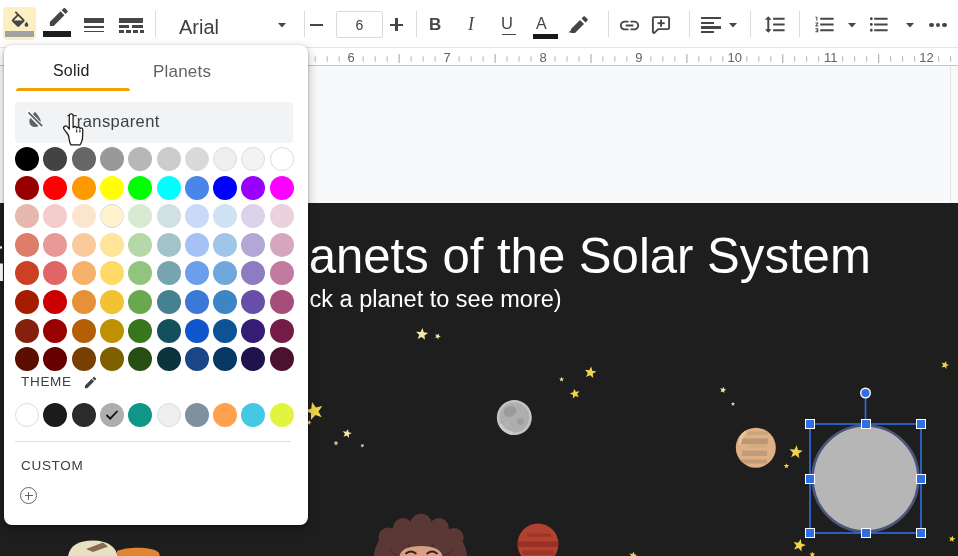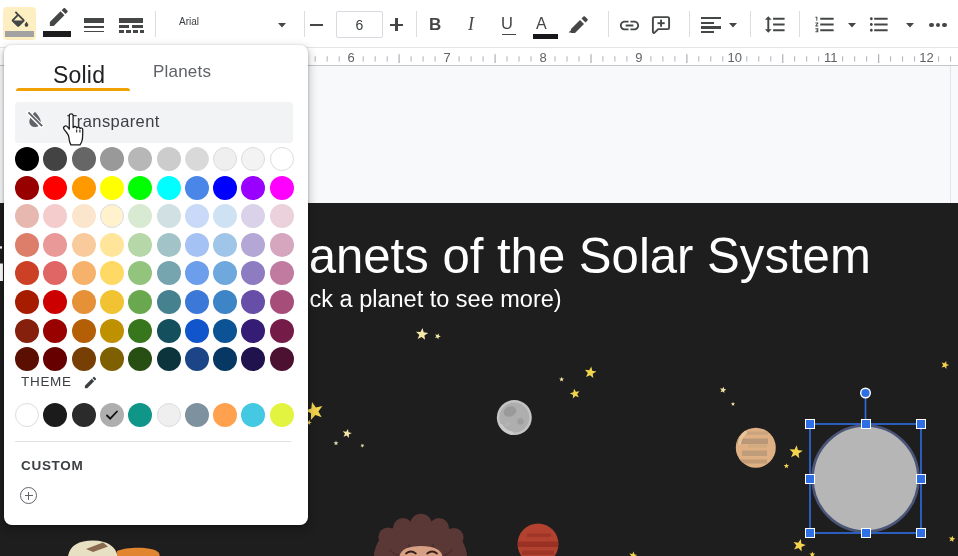--- a/index.html
+++ b/index.html
@@ -26,21 +26,21 @@
 
   <div class="abs" style="left:119px;top:17.5px;width:24px;height:5px;background:#444746"></div>
   <div class="abs" style="left:119px;top:25px;width:10px;height:2.8px;background:#444746"></div>
   <div class="abs" style="left:132px;top:25px;width:11px;height:2.8px;background:#444746"></div>
   <div class="abs" style="left:119px;top:30.3px;width:4.5px;height:2.4px;background:#444746"></div>
   <div class="abs" style="left:126px;top:30.3px;width:4.5px;height:2.4px;background:#444746"></div>
   <div class="abs" style="left:133px;top:30.3px;width:4.5px;height:2.4px;background:#444746"></div>
   <div class="abs" style="left:140px;top:30.3px;width:3.5px;height:2.4px;background:#444746"></div>
   <div class="vsep" style="left:155px"></div>
 
-  <div class="abs" style="left:179px;top:16px;font-size:10px;color:#3c4043">Arial</div>
+  <div class="abs" style="left:179px;top:16px;font-size:20px;color:#3c4043">Arial</div>
   <svg class="abs" style="left:277px;top:22px" width="10" height="6" viewBox="0 0 10 6">
       <path d="M1 1h8L5 5.6z" fill="#444746"></path>
     </svg>
   <div class="vsep" style="left:304px"></div>
 
   <div class="abs" style="left:310px;top:23.5px;width:13px;height:2.4px;background:#444746"></div>
 
   <div class="abs" style="left:336px;top:11px;width:47px;height:27px;border:1px solid #d7dade;border-radius:2px"></div>
   <div class="abs" style="left:336px;top:17px;width:47px;text-align:center;font-size:14px;color:#3c4043">6</div>
 
@@ -258,21 +258,21 @@
 </svg>
 <div class="abs" style="left:805.0px;top:419.0px;width:10px;height:10px;background:#2f6fe4;border:1.6px solid #fff;z-index:3"></div>
 <div class="abs" style="left:805.0px;top:473.5px;width:10px;height:10px;background:#2f6fe4;border:1.6px solid #fff;z-index:3"></div>
 <div class="abs" style="left:805.0px;top:528.0px;width:10px;height:10px;background:#2f6fe4;border:1.6px solid #fff;z-index:3"></div>
 <div class="abs" style="left:860.5px;top:419.0px;width:10px;height:10px;background:#2f6fe4;border:1.6px solid #fff;z-index:3"></div>
 <div class="abs" style="left:860.5px;top:528.0px;width:10px;height:10px;background:#2f6fe4;border:1.6px solid #fff;z-index:3"></div>
 <div class="abs" style="left:916.0px;top:419.0px;width:10px;height:10px;background:#2f6fe4;border:1.6px solid #fff;z-index:3"></div>
 <div class="abs" style="left:916.0px;top:473.5px;width:10px;height:10px;background:#2f6fe4;border:1.6px solid #fff;z-index:3"></div>
 <div class="abs" style="left:916.0px;top:528.0px;width:10px;height:10px;background:#2f6fe4;border:1.6px solid #fff;z-index:3"></div>
 <div class="abs" style="left:4px;top:45px;width:304px;height:480px;background:#fff;border-radius:8px;box-shadow:0 1px 3px rgba(0,0,0,.3),0 4px 8px 3px rgba(0,0,0,.15);z-index:10">
-  <div class="abs" style="left:49px;top:16.5px;font-size:23px;color:#202124;letter-spacing:0.2px">Solid</div>
+  <div class="abs" style="left:49px;top:16.5px;font-size:16px;color:#202124;letter-spacing:0.2px">Solid</div>
   <div class="abs" style="left:149px;top:16.5px;font-size:17px;color:#5f6368;letter-spacing:0.2px">Planets</div>
   <div class="abs" style="left:12px;top:43px;width:114px;height:3px;background:#f2a104;border-radius:3px 3px 0 0"></div>
   <div class="abs" style="left:11px;top:57px;width:278px;height:41px;background:#f1f3f4;border-radius:4px"></div>
   <svg class="abs" style="left:21px;top:64px" width="20" height="20" viewBox="0 0 20 20">
     <path d="M10 2.8 C10 2.8 6.1 7.2 5.0 9.7 C4.55 10.7 4.3 11.6 4.3 12.4 A5.7 5.7 0 0 0 15.7 12.4 C15.7 11.6 15.45 10.7 15.0 9.7 C13.9 7.2 10 2.8 10 2.8 Z" fill="#5f6368"></path>
     <line x1="2.2" y1="2.6" x2="17.8" y2="18.2" stroke="#fff" stroke-width="4.2"></line>
     <line x1="3.4" y1="3.4" x2="17.2" y2="17.2" stroke="#5f6368" stroke-width="1.9"></line>
   </svg>
   <div class="abs" style="left:63px;top:66.5px;font-size:16.5px;color:#3c4043;letter-spacing:0.4px">Transparent</div>
   <span class="sw" style="left:11.0px;top:102.0px;background:#000000;"></span>
@@ -366,21 +366,21 @@
     <span class="sw" style="left:124.2px;top:358.0px;background:#0f9688;"></span>
     <span class="sw" style="left:152.5px;top:358.0px;background:#efefef;border:1px solid #dadce0;"></span>
     <span class="sw" style="left:180.8px;top:358.0px;background:#7e919e;"></span>
     <span class="sw" style="left:209.1px;top:358.0px;background:#ffa14f;"></span>
     <span class="sw" style="left:237.4px;top:358.0px;background:#45c8e2;"></span>
     <span class="sw" style="left:265.7px;top:358.0px;background:#e2f43f;"></span>
     <svg style="position:absolute;left:99.9px;top:362.0px" width="16" height="16" viewBox="0 0 16 16">
       <path d="M3 8.5l3.2 3.2L13 4.5" stroke="#111" stroke-width="1.8" fill="none" stroke-linecap="round"></path>
     </svg>
   <div class="abs" style="left:11px;top:396px;width:276px;height:1px;background:#e0e0e0"></div>
-  <div class="abs" style="left:17px;top:413px;font-size:13.5px;color:#3c4043;font-weight:700;letter-spacing:0.7px">CUSTOM</div>
+  <div class="abs" style="left:17px;top:413px;font-size:13.5px;color:#3c4043;font-weight:400;letter-spacing:0.7px">CUSTOM</div>
   <div class="abs" style="left:16px;top:442px;width:17px;height:17px;border:1.6px solid #5f6368;border-radius:50%"></div>
   <div class="abs" style="left:20.5px;top:449.6px;width:8px;height:1.8px;background:#5f6368"></div>
   <div class="abs" style="left:23.6px;top:446.5px;width:1.8px;height:8px;background:#5f6368"></div>
 </div>
 
 <svg class="abs" style="left:61px;top:113px;z-index:11" width="24" height="35" viewBox="0 0 24 35">
   <path d="M8.3 16.2 L8.3 2.6 C8.3 1.5 9.1 0.9 10.2 0.9 C11.3 0.9 12.1 1.5 12.1 2.6 L12.1 14.6 C12.7 13.4 13.9 13.4 14.7 13.7 C15.3 13.9 15.6 14.4 15.7 15.0 C16.3 13.9 17.4 14.0 18.1 14.3 C18.6 14.5 18.9 15.0 19.0 15.5 C19.6 14.7 20.4 14.8 21.0 15.2 C21.5 15.5 21.7 16.0 21.7 16.6 L21.7 21.5 C21.7 24.5 21.4 26.7 20.8 28.4 C20.4 29.5 19.8 30.6 19.0 31.8 L9.9 31.8 C9.0 30.4 8.6 29.2 8.3 27.2 L7.8 23.8 C7.5 22.2 6.6 20.9 5.9 20.0 L3.3 16.7 C2.2 15.2 2.5 14.1 3.3 13.5 C4.5 12.6 6.1 13.2 7.0 14.3 Z" fill="#fff" stroke="#1a1a1a" stroke-width="1.25" stroke-linejoin="round"></path>
   <line x1="15.7" y1="16.4" x2="15.7" y2="19.6" stroke="#1a1a1a" stroke-width="1.1"></line>
   <line x1="18.9" y1="16.7" x2="18.9" y2="19.6" stroke="#1a1a1a" stroke-width="1.1"></line>
 </svg>

